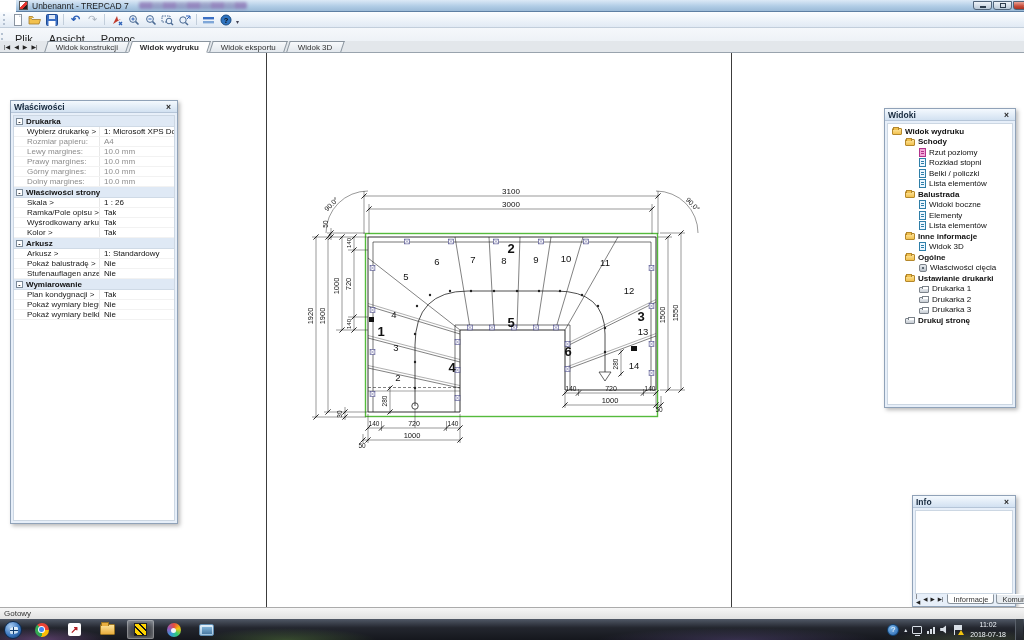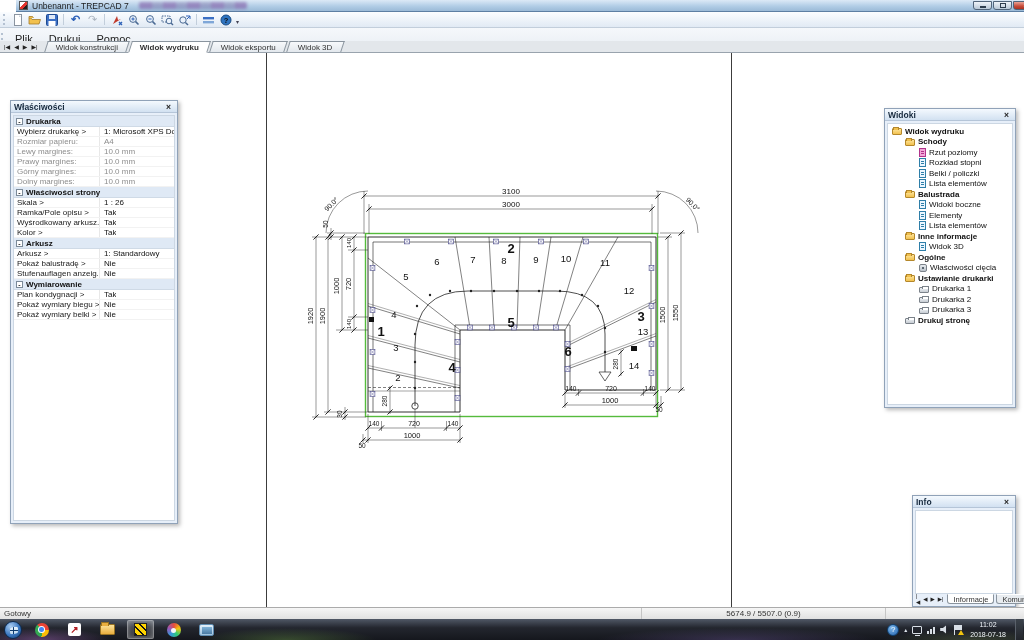--- a/index.html
+++ b/index.html
@@ -46,21 +46,21 @@
   .panel{position:absolute;background:#e7eff9;border:1px solid #90a2b8;box-shadow:2px 2px 4px rgba(0,0,0,.28);display:flex;flex-direction:column}
   .panel-title{height:12px;flex:none;display:flex;align-items:center;padding:0 3px;background:linear-gradient(#f4f9fe,#d2e1f1);border-bottom:1px solid #b5c5d8;font-size:8.5px;font-weight:bold;color:#16293d}
   .panel-close{margin-left:auto;width:11px;height:10px;display:flex;align-items:center;justify-content:center;font-size:8.5px;color:#222}
 
   
   .props-body{flex:1;margin:2px;background:#fff;border:1px solid #ccd7e3;display:flex;flex-direction:row;overflow:hidden}
   .prop-grid{font-size:8px;color:#111}
   .prop-group{display:flex;align-items:center;gap:3px;background:#dfe9f5;padding:0 2px;font-weight:bold;height:11px;border-bottom:1px solid #cfdaE6}
   .collapse-box{width:7px;height:7px;border:1px solid #7b8a99;background:#fff;display:flex;align-items:center;justify-content:center;font-size:7px;line-height:5px;color:#333;flex:none}
   .prop-row{display:flex;height:10px;align-items:center;border-bottom:1px solid #f2f2f2}
-  .prop-label{width:86px;flex:none;padding-left:3px;white-space:nowrap;overflow:hidden;border-right:1px solid #e8e8e8;color:#1a1a1a}
+  .prop-label{width:86px;flex:none;padding-left:13px;white-space:nowrap;overflow:hidden;border-right:1px solid #e8e8e8;color:#1a1a1a}
   .prop-value{padding-left:4px;white-space:nowrap;overflow:hidden;color:#111}
   .prop-row.muted .prop-label,.prop-row.muted .prop-value{color:#8d8d8d}
   .prop-filler{flex:1;background:#fff}
   .prop-desc{flex:none;height:100px;margin:2px;background:#eaf3fc;border:1px solid #c3d5e9}
 
   
   .views-body{flex:1;margin:2px;background:#fff;border:1px solid #ccd7e3;padding-top:2px;font-size:8px;color:#111;overflow:hidden}
   .tree-row{display:flex;align-items:center;gap:3px;height:10.5px;white-space:nowrap}
   .lv0{padding-left:4px}.lv1{padding-left:17px}.lv2{padding-left:31px}
   .bold{font-weight:bold}
@@ -229,21 +229,21 @@
           <circle cx="6" cy="6" r="5" fill="#2f74c0" stroke="#1b4d85"></circle>
           <text x="6" y="8.6" font-size="7.5" text-anchor="middle" fill="#fff" font-weight="bold">?</text>
         </svg>
       </span>
     <span class="overflow">▾</span>
   </div>
 
   <div class="abs menubar">
     <span class="grip"></span>
     <span class="menu-item">Plik</span>
-    <span class="menu-item">Drukuj</span>
+    <span class="menu-item">Ansicht</span>
     <span class="menu-item">Pomoc</span>
   </div>
 
   <div class="abs tabstrip">
     <div class="tab-nav">
       <span>|◀</span>
       <span>◀</span>
       <span>▶</span>
       <span>▶|</span>
     </div>
@@ -699,21 +699,20 @@
           </span>
         <span class="itab">
             <span>Komun</span>
           </span>
       </div>
     </div>
   </div>
 
   <div class="abs statusbar">
     <span class="sb-status">Gotowy</span>
-    <span class="sb-coords">5674.9 / 5507.0 (0.9)</span>
     <span class="sb-right"></span>
   </div>
 
   <div class="abs taskbar">
     <div class="orb"></div>
     <div class="task-icon">
         <span class="chrome-o">
           <span class="chrome-i">
             <span class="chrome-c"></span>
           </span>

